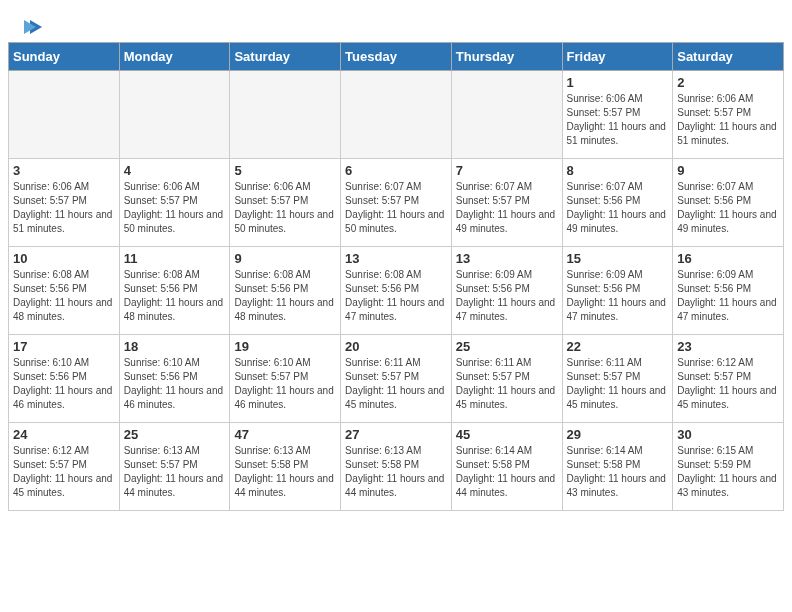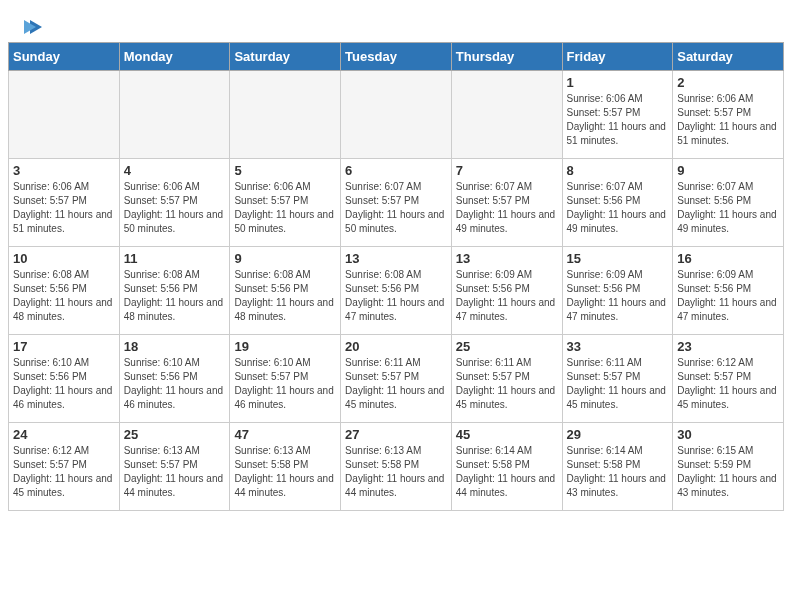--- a/index.html
+++ b/index.html
@@ -217,21 +217,21 @@
           </td>
           <td>
             <span class="day-number">20</span>
             <div class="day-info">Sunrise: 6:11 AM<br>Sunset: 5:57 PM<br>Daylight: 11 hours and 45 minutes.</div>
           </td>
           <td>
             <span class="day-number">25</span>
             <div class="day-info">Sunrise: 6:11 AM<br>Sunset: 5:57 PM<br>Daylight: 11 hours and 45 minutes.</div>
           </td>
           <td>
-            <span class="day-number">33</span>
+            <span class="day-number">22</span>
             <div class="day-info">Sunrise: 6:11 AM<br>Sunset: 5:57 PM<br>Daylight: 11 hours and 45 minutes.</div>
           </td>
           <td>
             <span class="day-number">23</span>
             <div class="day-info">Sunrise: 6:12 AM<br>Sunset: 5:57 PM<br>Daylight: 11 hours and 45 minutes.</div>
           </td>
         </tr>
         <tr>
           <td>
             <span class="day-number">24</span>

